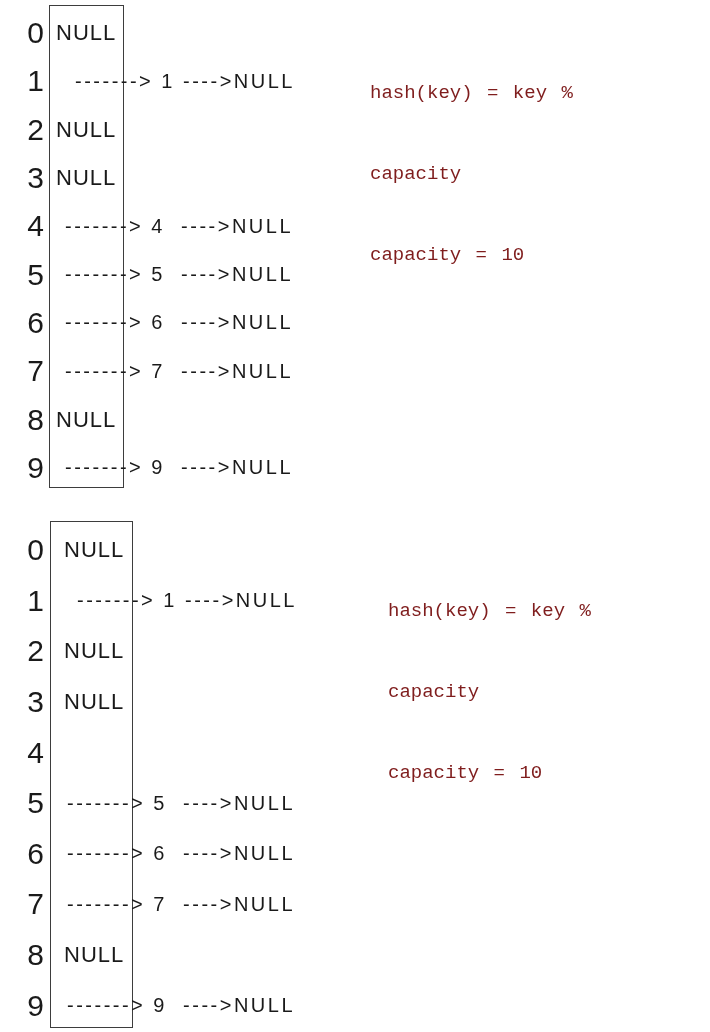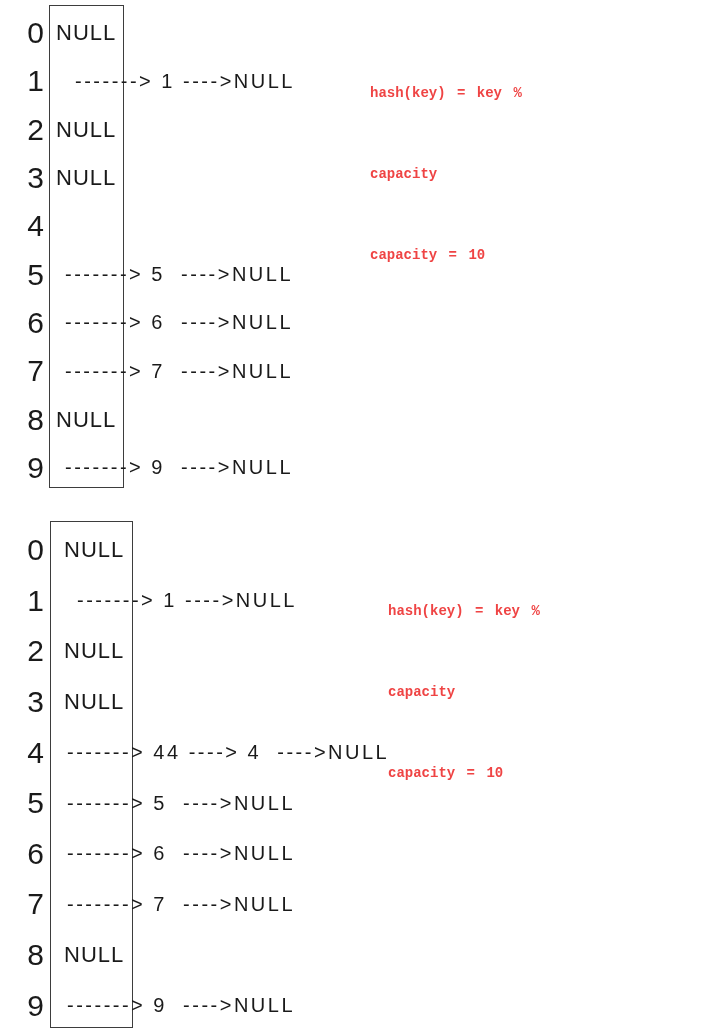--- a/index.html
+++ b/index.html
@@ -48,26 +48,25 @@
     letter-spacing: 2.5px;
   }
   #diagram-1 .chain { margin-left: 21px; }
   #diagram-2 .chain { margin-left: 23px; }
   #diagram-1 .chain.indent { margin-left: 31px; }
   #diagram-2 .chain.indent { margin-left: 33px; }
 
   .annotation {
     position: absolute;
     font-family: "Liberation Mono", "DejaVu Sans Mono", monospace;
-    font-size: 14px;
+    font-size: 19px;
     line-height: 27px;
-    color: #ef4444;
+    color: #7f1d1d;
     white-space: pre;
     word-spacing: 3px;
-    font-weight: bold;
   }
   #annotation-1 { left: 370px; top: 26px; }
   #annotation-2 { left: 388px; top: 544px; }
 </style>
 </head>
 <body>
 
 <div class="diagram" id="diagram-1">
   <div class="array-box"></div>
   <div class="rows">
@@ -82,20 +81,21 @@
     <div class="row">
       <span class="idx">2</span>
       <span class="bucket-null">NULL</span>
     </div>
     <div class="row">
       <span class="idx">3</span>
       <span class="bucket-null">NULL</span>
     </div>
     <div class="row">
       <span class="idx">4</span>
+      <span class="chain">-------&gt; 4  ----&gt;NULL</span>
     </div>
     <div class="row">
       <span class="idx">5</span>
       <span class="chain">-------&gt; 5  ----&gt;NULL</span>
     </div>
     <div class="row">
       <span class="idx">6</span>
       <span class="chain">-------&gt; 6  ----&gt;NULL</span>
     </div>
     <div class="row">
@@ -133,21 +133,20 @@
     <div class="row">
       <span class="idx">2</span>
       <span class="bucket-null">NULL</span>
     </div>
     <div class="row">
       <span class="idx">3</span>
       <span class="bucket-null">NULL</span>
     </div>
     <div class="row">
       <span class="idx">4</span>
-      <span class="chain">-------&gt; 44 ----&gt; 4  ----&gt;NULL</span>
     </div>
     <div class="row">
       <span class="idx">5</span>
       <span class="chain">-------&gt; 5  ----&gt;NULL</span>
     </div>
     <div class="row">
       <span class="idx">6</span>
       <span class="chain">-------&gt; 6  ----&gt;NULL</span>
     </div>
     <div class="row">

